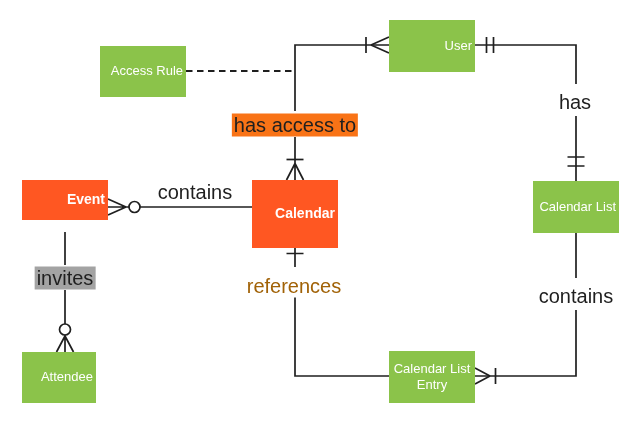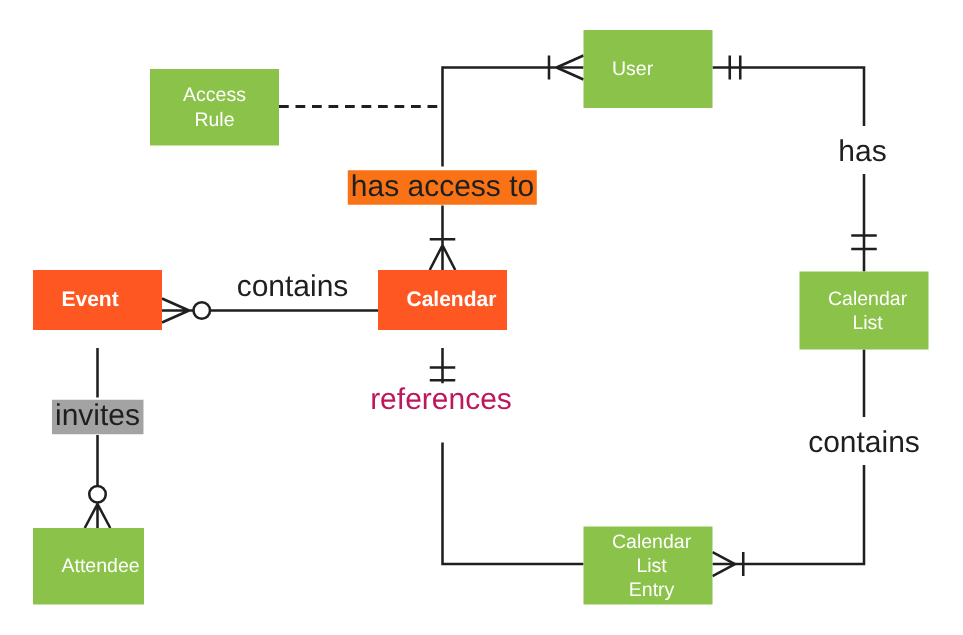--- a/index.html
+++ b/index.html
@@ -9,24 +9,24 @@
     background:#ffffff;
     overflow:hidden;
     font-family:"Liberation Sans",sans-serif;
   }
   #connector-layer{
     position:absolute;left:0;top:0;width:642px;height:423px;
     color:#1f1f1f;
   }
   .entity{
     position:absolute;
-    display:flex;align-items:center;justify-content:flex-start;
+    display:flex;align-items:center;justify-content:flex-end;
     text-align:center;
     color:#ffffff;
-    padding:0 19px;
+    padding:0 3px;
     box-sizing:border-box;
     line-height:1.25;
   }
   .entity.primary{font-weight:700;font-size:14px;}
   .entity.secondary{font-weight:400;font-size:13px;}
   .rel-label{
     position:absolute;
     transform:translate(-50%,-50%);
     font-size:20px;
     white-space:nowrap;
@@ -86,21 +86,21 @@
       <g>
         <path d="M186 71 L295 71" stroke-width="2" stroke-dasharray="6.5 4.5"></path>
       </g>
     </g>
   </svg>
 
   <div class="entity primary" style="left: 22px; top: 180px; width: 86px; height: 40px; background: rgb(255, 87, 34); color: rgb(255, 255, 255);">
     <span>Event</span>
   </div>
 
-  <div class="entity primary" style="left: 252px; top: 180px; width: 86px; height: 40px; background: rgb(255, 87, 34); color: rgb(255, 255, 255);">
+  <div class="entity primary" style="left: 252px; top: 180px; width: 86px; height: 68px; background: rgb(255, 87, 34); color: rgb(255, 255, 255);">
     <span>Calendar</span>
   </div>
 
   <div class="entity secondary" style="left: 389px; top: 20px; width: 86px; height: 52px; background: rgb(139, 195, 74); color: rgb(255, 255, 255);">
     <span>User</span>
   </div>
 
   <div class="entity secondary" style="left: 100px; top: 46px; width: 86px; height: 51px; background: rgb(139, 195, 74); color: rgb(255, 255, 255);">
     <span>Access Rule</span>
   </div>
@@ -118,17 +118,17 @@
   </div>
 
   <div class="rel-label" style="left: 195px; top: 192px; color: rgb(31, 31, 31); background: rgb(255, 255, 255);">contains</div>
 
   <div class="rel-label" style="left: 65px; top: 278px; color: rgb(31, 31, 31); background: #a3a3a3;">invites</div>
 
   <div class="rel-label" style="left: 295px; top: 125px; color: rgb(31, 31, 31); background: #f97316;">has access to</div>
 
   <div class="rel-label" style="left: 575px; top: 102px; color: rgb(31, 31, 31); background: rgb(255, 255, 255);">has</div>
 
-  <div class="rel-label" style="left: 294px; top: 267px; color: #be185d; background: rgb(255, 255, 255);">references</div>
+  <div class="rel-label" style="left: 294px; top: 286px; color: #a16207; background: rgb(255, 255, 255);">references</div>
 
   <div class="rel-label" style="left: 576px; top: 296px; color: rgb(31, 31, 31); background: rgb(255, 255, 255);">contains</div>
 
 </div>
 
 </body></html>

